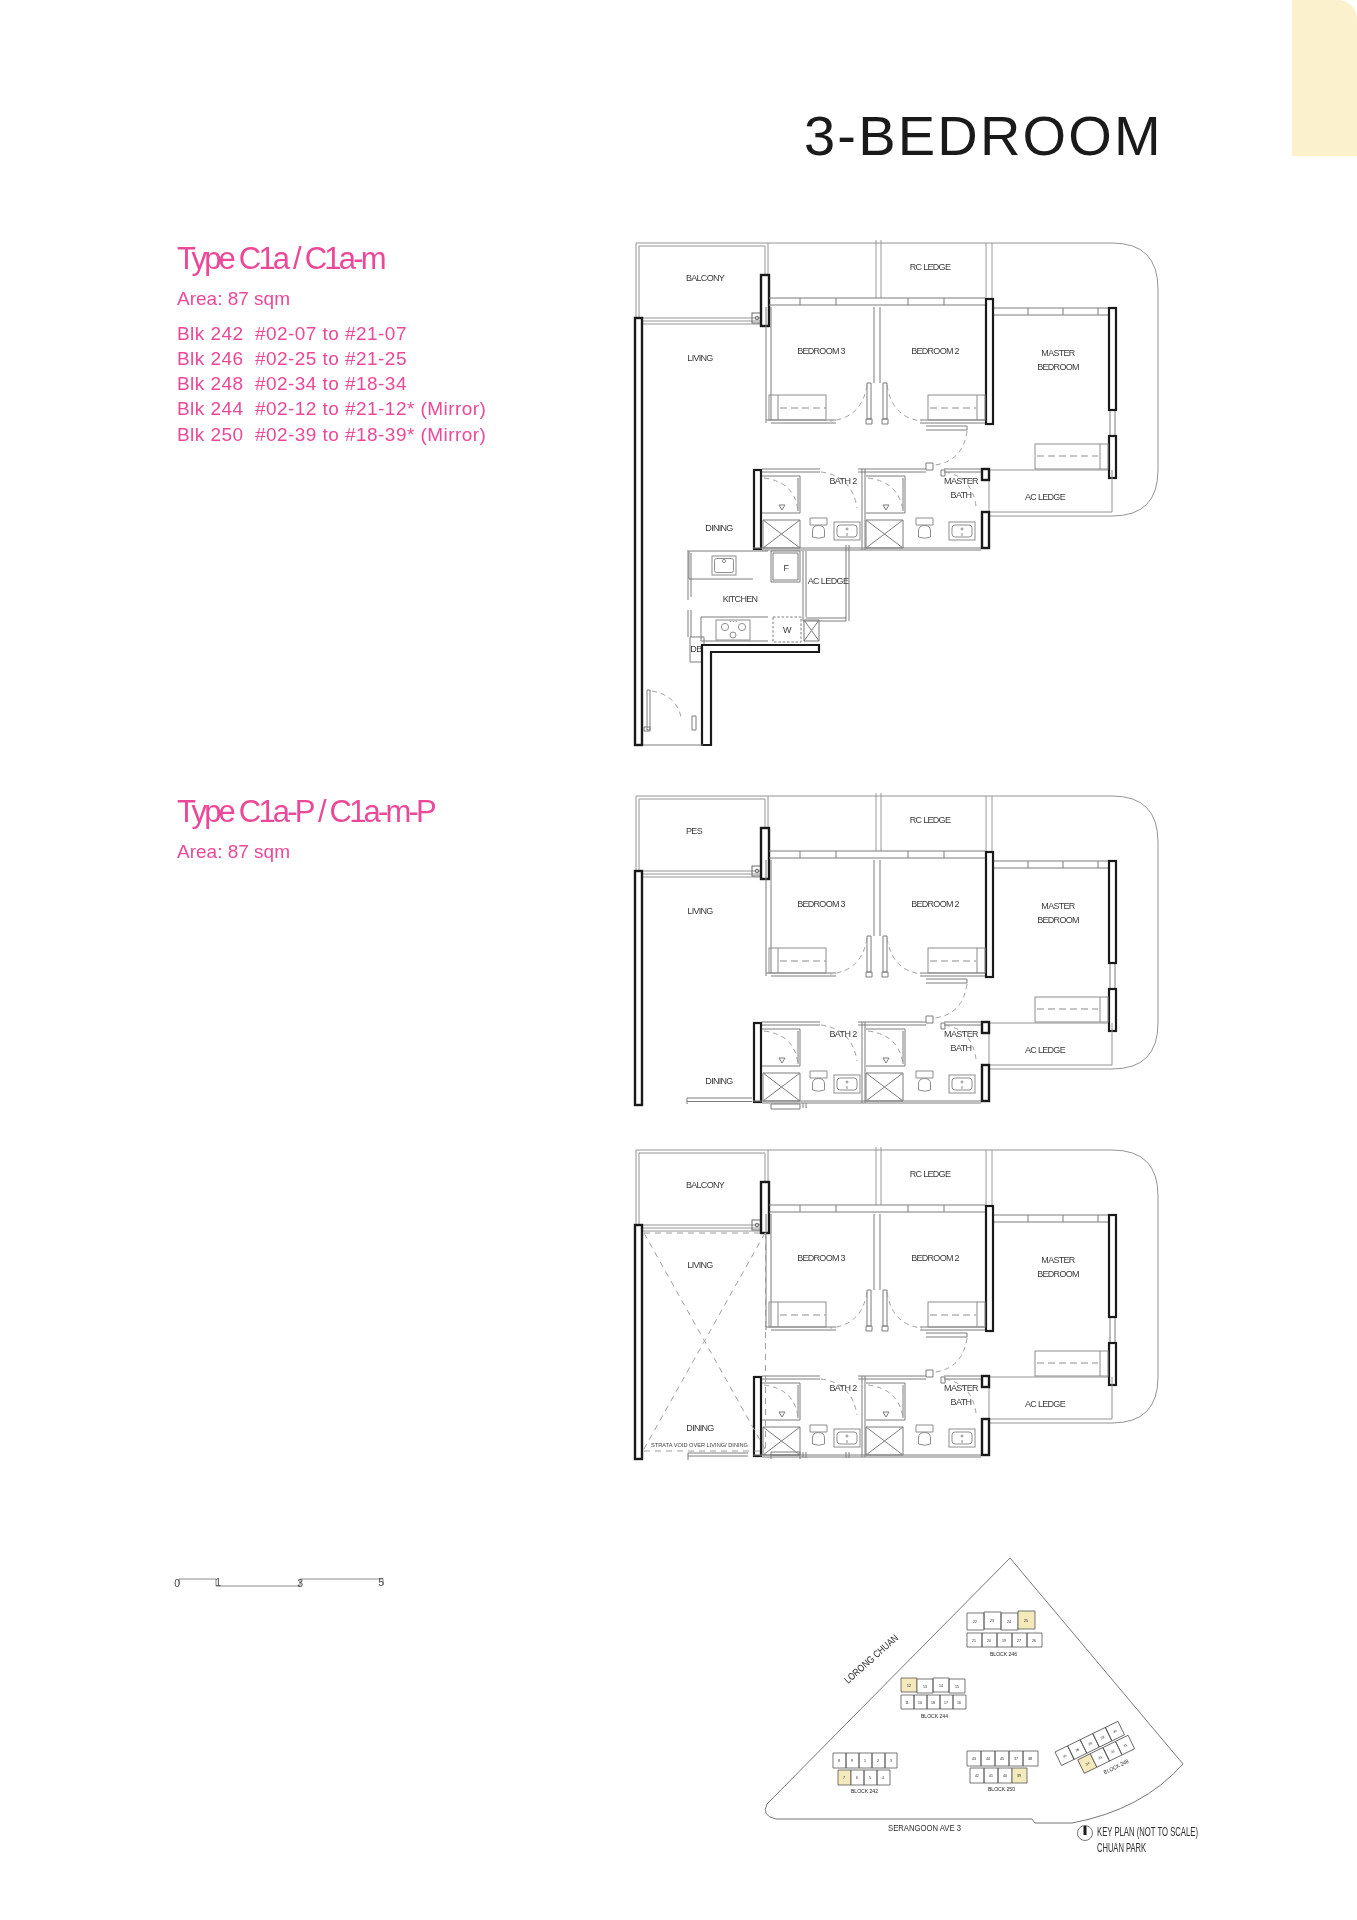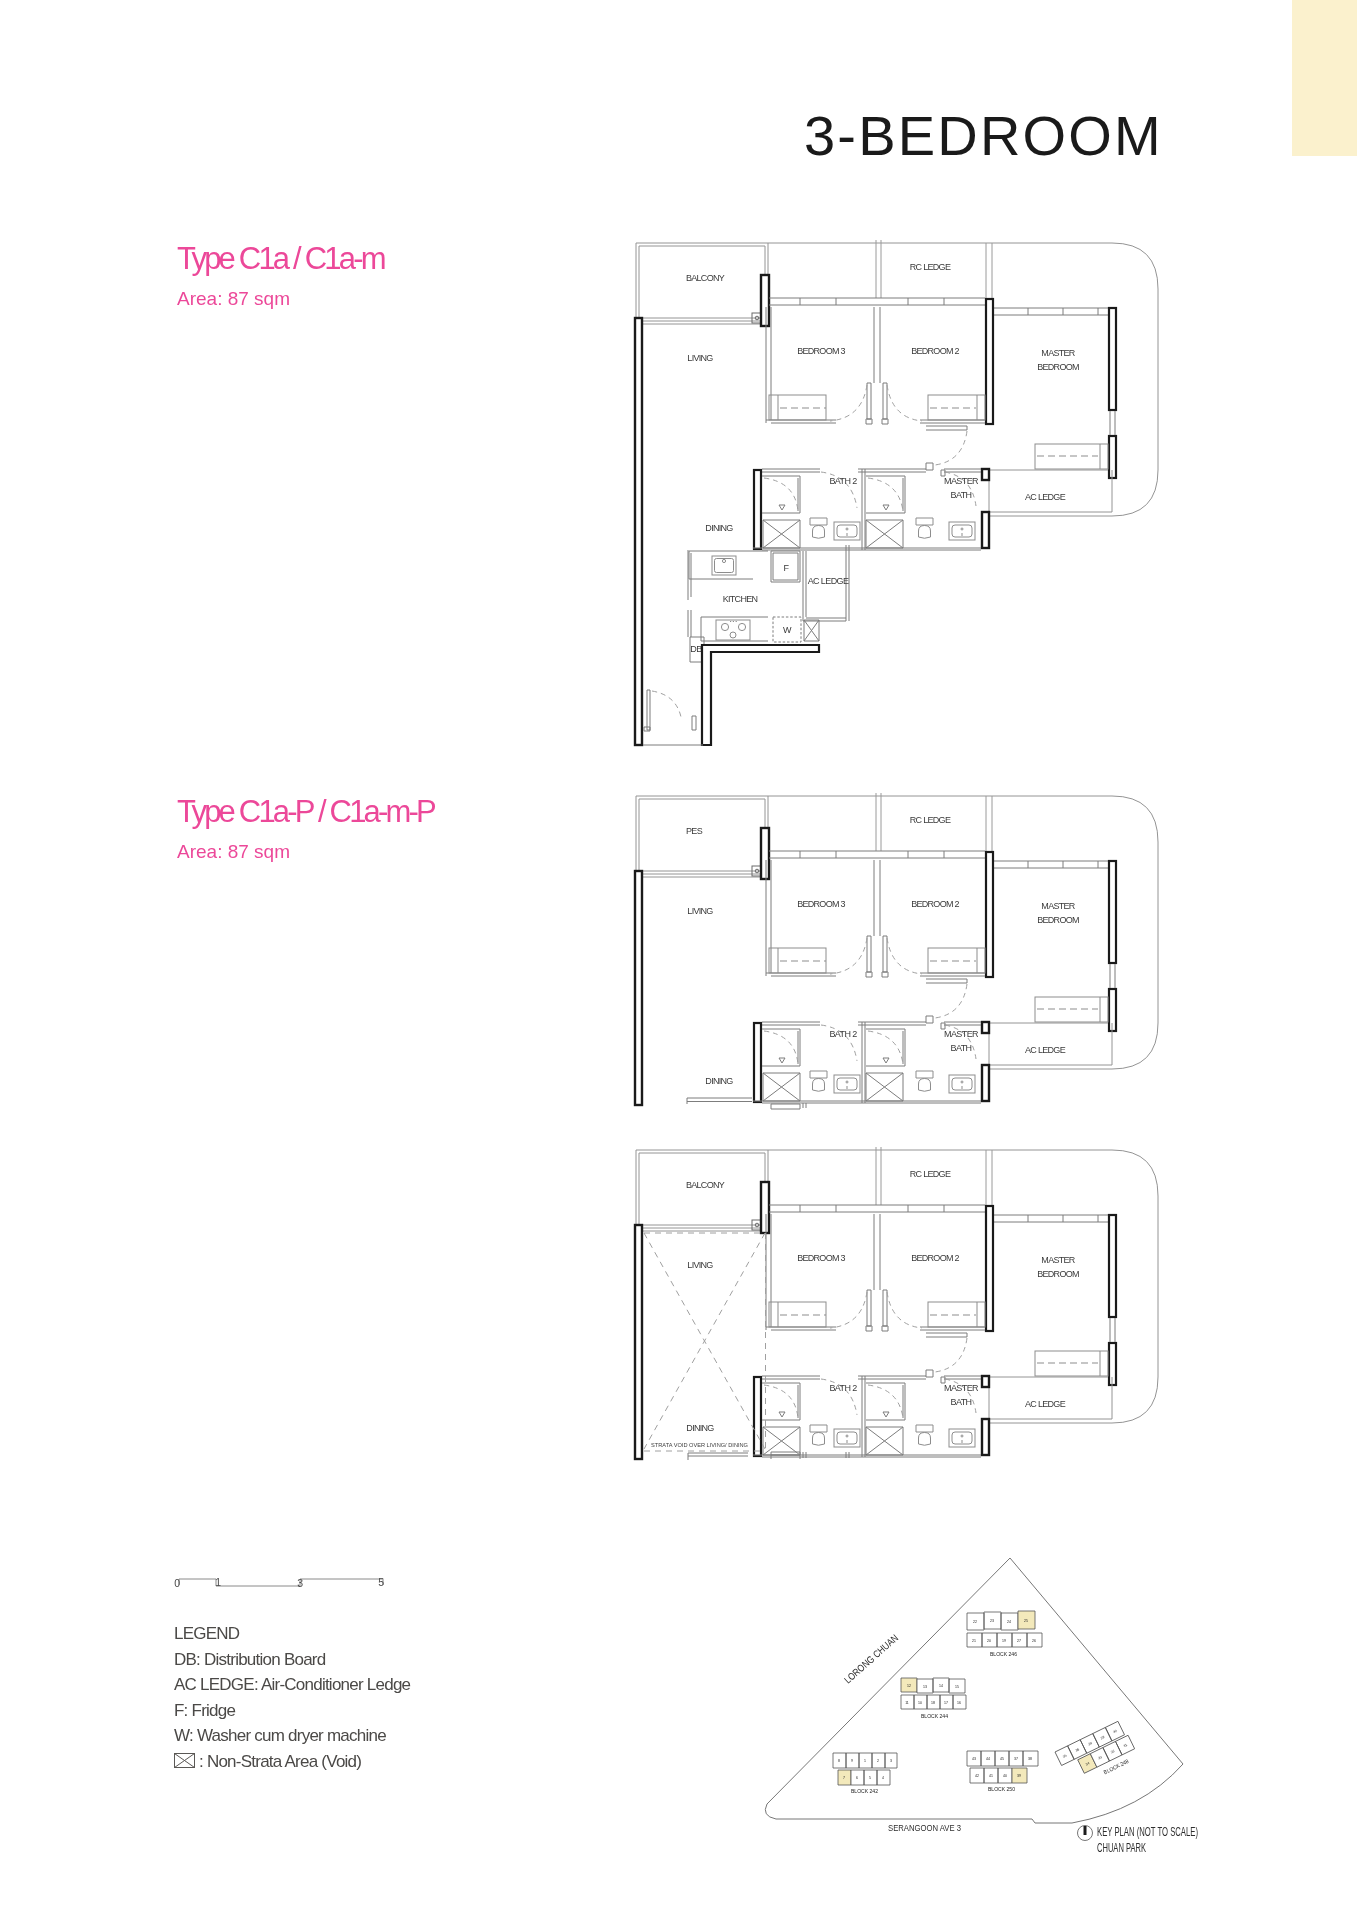--- a/index.html
+++ b/index.html
@@ -1,17 +1,17 @@
 <!DOCTYPE html>
 <html><head>
 <meta charset="utf-8">
 <style>
   html,body{margin:0;padding:0;background:#fff;}
   #page{position:relative;width:1357px;height:1920px;background:#ffffff;overflow:hidden;
-        font-family:"Liberation Sans",sans-serif;}
+        font-family:"Liberation Sans",sans-serif;border-radius:19px;}
   .title{position:absolute;left:804px;top:108px;font-size:56px;line-height:55px;letter-spacing:2.2px;
          color:#1a1a1a;white-space:nowrap;}
   .sect{position:absolute;color:#ec4899;}
   .sect h2{margin:0;font-size:31px;line-height:31px;font-weight:normal;letter-spacing:-2.8px;white-space:nowrap;}
   .sect .area{margin:15px 0 0 0;font-size:19px;line-height:19px;letter-spacing:0px;}
   .sect .blks{margin:13px 0 0 0;font-size:19px;line-height:25.2px;letter-spacing:0.45px;white-space:pre;}
   .legend{position:absolute;left:174px;top:1621px;color:#4b4947;font-size:17px;line-height:25.6px;letter-spacing:-0.76px;}
   .foot{position:absolute;left:174px;top:1802px;color:#555350;font-size:13px;line-height:14.5px;letter-spacing:0.1px;}
   svg{position:absolute;left:0;top:0;}
   svg text{font-family:"Liberation Sans",sans-serif;}
@@ -24,37 +24,33 @@
 <body>
 <div id="page">
 
 <div style="position:absolute;left:1292px;top:0;width:65px;height:156px;background:#fbf1cd;"></div>
 
 <div class="title">3-BEDROOM</div>
 
 <div class="sect" style="left:177px;top:242.7px;">
 <h2>Type C1a / C1a-m</h2>
 <div class="area">Area: 87 sqm</div>
+<div class="blks">Blk 242  #02-07 to #21-07
+Blk 246  #02-25 to #21-25
+Blk 248  #02-34 to #18-34
+Blk 244  #02-12 to #21-12* (Mirror)
+Blk 250  #02-39 to #18-39* (Mirror)</div>
 </div>
 
 <div class="sect" style="left:177px;top:795.7px;">
 <h2>Type C1a-P / C1a-m-P</h2>
 <div class="area">Area: 87 sqm</div>
 </div>
 
 
-<div class="legend">LEGEND<br>
-DB: Distribution Board<br>
-AC LEDGE: Air-Conditioner Ledge<br>
-F: Fridge<br>
-W: Washer cum dryer machine<br>
-<span style="display:inline-block;width:21px;height:15px;position:relative;top:1px;"><svg width="21" height="15" viewBox="0 0 21 15" style="position:absolute;left:0;top:0;">
-          <rect x="0.5" y="0.5" width="20" height="14" fill="none" stroke="#5a5855" stroke-width="1"></rect>
-          <path d="M0.5 0.5 L20.5 14.5 M20.5 0.5 L0.5 14.5" stroke="#5a5855" stroke-width="1" fill="none"></path>
-        </svg></span> : Non-Strata Area (Void)</div>
 
 
 <svg width="1357" height="1920" viewBox="0 0 1357 1920">
 <defs>
 
 <g id="plancore" fill="none" stroke="#7d7d7d" stroke-width="1">
 
   <path d="M636 243 H1112 Q1158 243 1158 289 V470 Q1158 516 1112 516 H989" stroke="#949494"></path>
 
   <text x="930" y="270" class="rl" text-anchor="middle" stroke="none">RC LEDGE</text>

